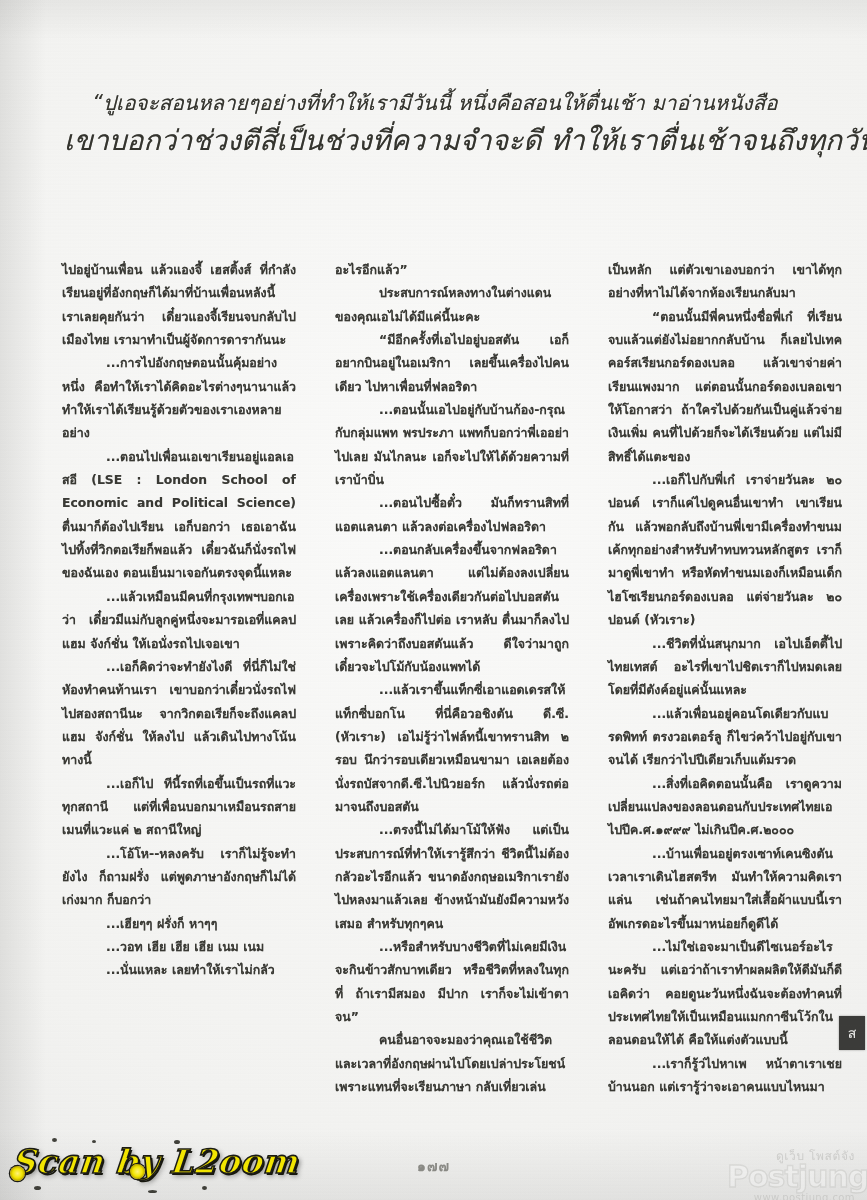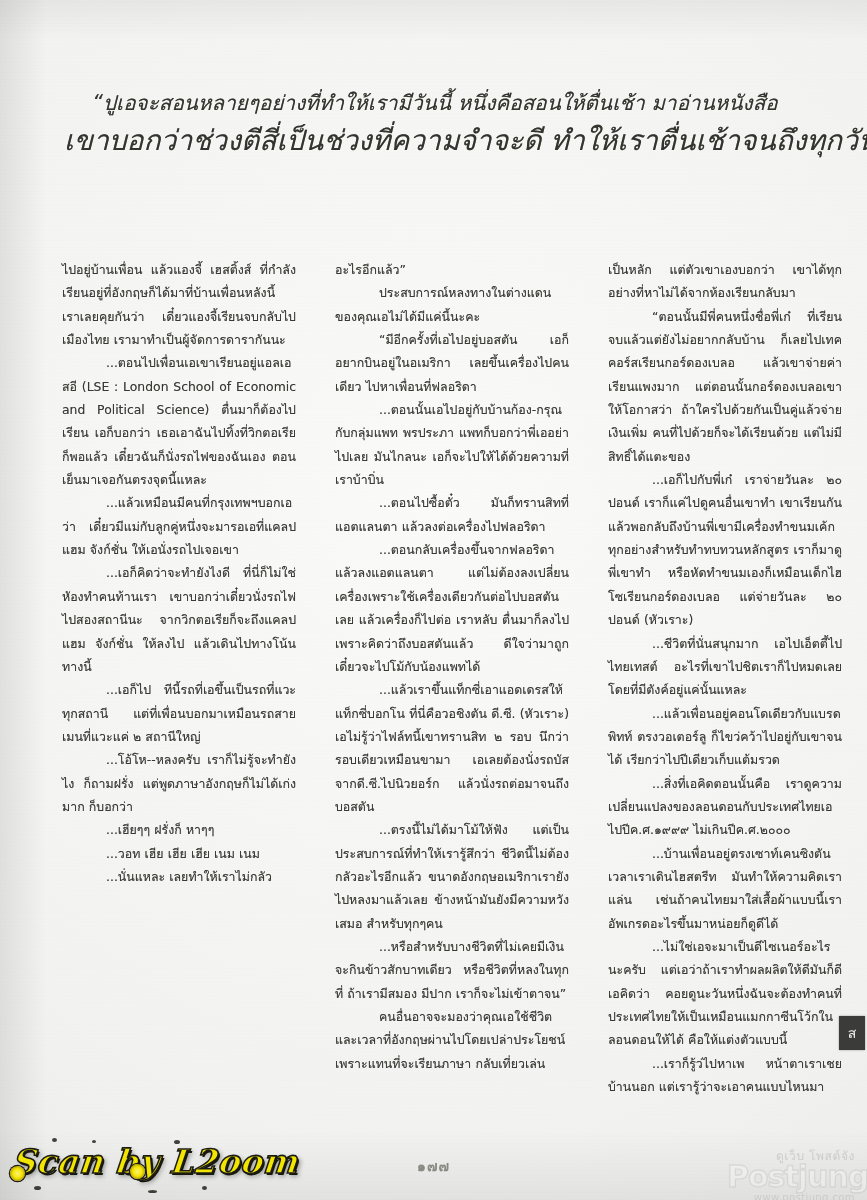--- a/index.html
+++ b/index.html
@@ -70,20 +70,21 @@
 
   
   .columns {
     position: absolute;
     left: 62px;
     top: 258px;
     width: 780px;
     height: 880px;
     display: flex;
     gap: 39px;
+    font-weight: bold;
   }
   .col {
     width: 245px;
     font-size: 12.4px;
     line-height: 23.35px;
     color: #3a3a35;
     text-align: justify;
     text-justify: inter-word;
     word-spacing: .2px;
     text-shadow: 0 0 .55px rgba(80,80,75,.50);
@@ -219,20 +220,21 @@
 
   <div class="pullquote">
     <span class="pq-line l1">“ปูเอจะสอนหลายๆอย่างที่ทำให้เรามีวันนี้  หนึ่งคือสอนให้ตื่นเช้า  มาอ่านหนังสือ</span>
     <span class="pq-line l2">เขาบอกว่าช่วงตีสี่เป็นช่วงที่ความจำจะดี  ทำให้เราตื่นเช้าจนถึงทุกวันนี้”</span>
   </div>
 
   <div class="columns">
 
     <div class="col">
       <p>ไปอยู่บ้านเพื่อน  แล้วแองจี้  เฮสติ้งส์  ที่กำลังเรียนอยู่ที่อังกฤษก็ได้มาที่บ้านเพื่อนหลังนี้  เราเลยคุยกันว่า  เดี๋ยวแองจี้เรียนจบกลับไปเมืองไทย  เรามาทำเป็นผู้จัดการดารากันนะ</p>
+      <p class="ind-lg">...การไปอังกฤษตอนนั้นคุ้มอย่างหนึ่ง    คือทำให้เราได้คิดอะไรต่างๆนานาแล้วทำให้เราได้เรียนรู้ด้วยตัวของเราเองหลายอย่าง</p>
       <p class="ind-lg">...ตอนไปเพื่อนเอเขาเรียนอยู่แอลเอสอี  (LSE : London School of Economic and Political Science)  ตื่นมาก็ต้องไปเรียน  เอก็บอกว่า  เธอเอาฉันไปทิ้งที่วิกตอเรียก็พอแล้ว  เดี๋ยวฉันก็นั่งรถไฟของฉันเอง   ตอนเย็นมาเจอกันตรงจุดนี้แหละ</p>
       <p class="ind-lg">...แล้วเหมือนมีคนที่กรุงเทพฯบอกเอว่า   เดี๋ยวมีแม่กับลูกคู่หนึ่งจะมารอเอที่แคลปแฮม จังก์ชั่น  ให้เอนั่งรถไปเจอเขา</p>
       <p class="ind-lg">...เอก็คิดว่าจะทำยังไงดี   ที่นี่ก็ไม่ใช่หัองทำคนท้านเรา  เขาบอกว่าเดี๋ยวนั่งรถไฟไปสองสถานีนะ   จากวิกตอเรียก็จะถึงแคลปแฮม จังก์ชั่น  ให้ลงไป  แล้วเดินไปทางโน้นทางนี้</p>
       <p class="ind-lg">...เอก็ไป   ทีนี้รถที่เอขึ้นเป็นรถที่แวะทุกสถานี  แต่ที่เพื่อนบอกมาเหมือนรถสายเมนที่แวะแค่ ๒ สถานีใหญ่</p>
       <p class="ind-lg">...โอ้โห--หลงครับ   เราก็ไม่รู้จะทำยังไง  ก็ถามฝรั่ง  แต่พูดภาษาอังกฤษก็ไม่ได้เก่งมาก  ก็บอกว่า</p>
       <p class="ind-lg">...เฮียๆๆ  ฝรั่งก็  หาๆๆ</p>
       <p class="ind-lg">...วอท เฮีย เฮีย เฮีย เนม เนม</p>
       <p class="ind-lg">...นั่นแหละ   เลยทำให้เราไม่กลัว</p>
     </div>
 

